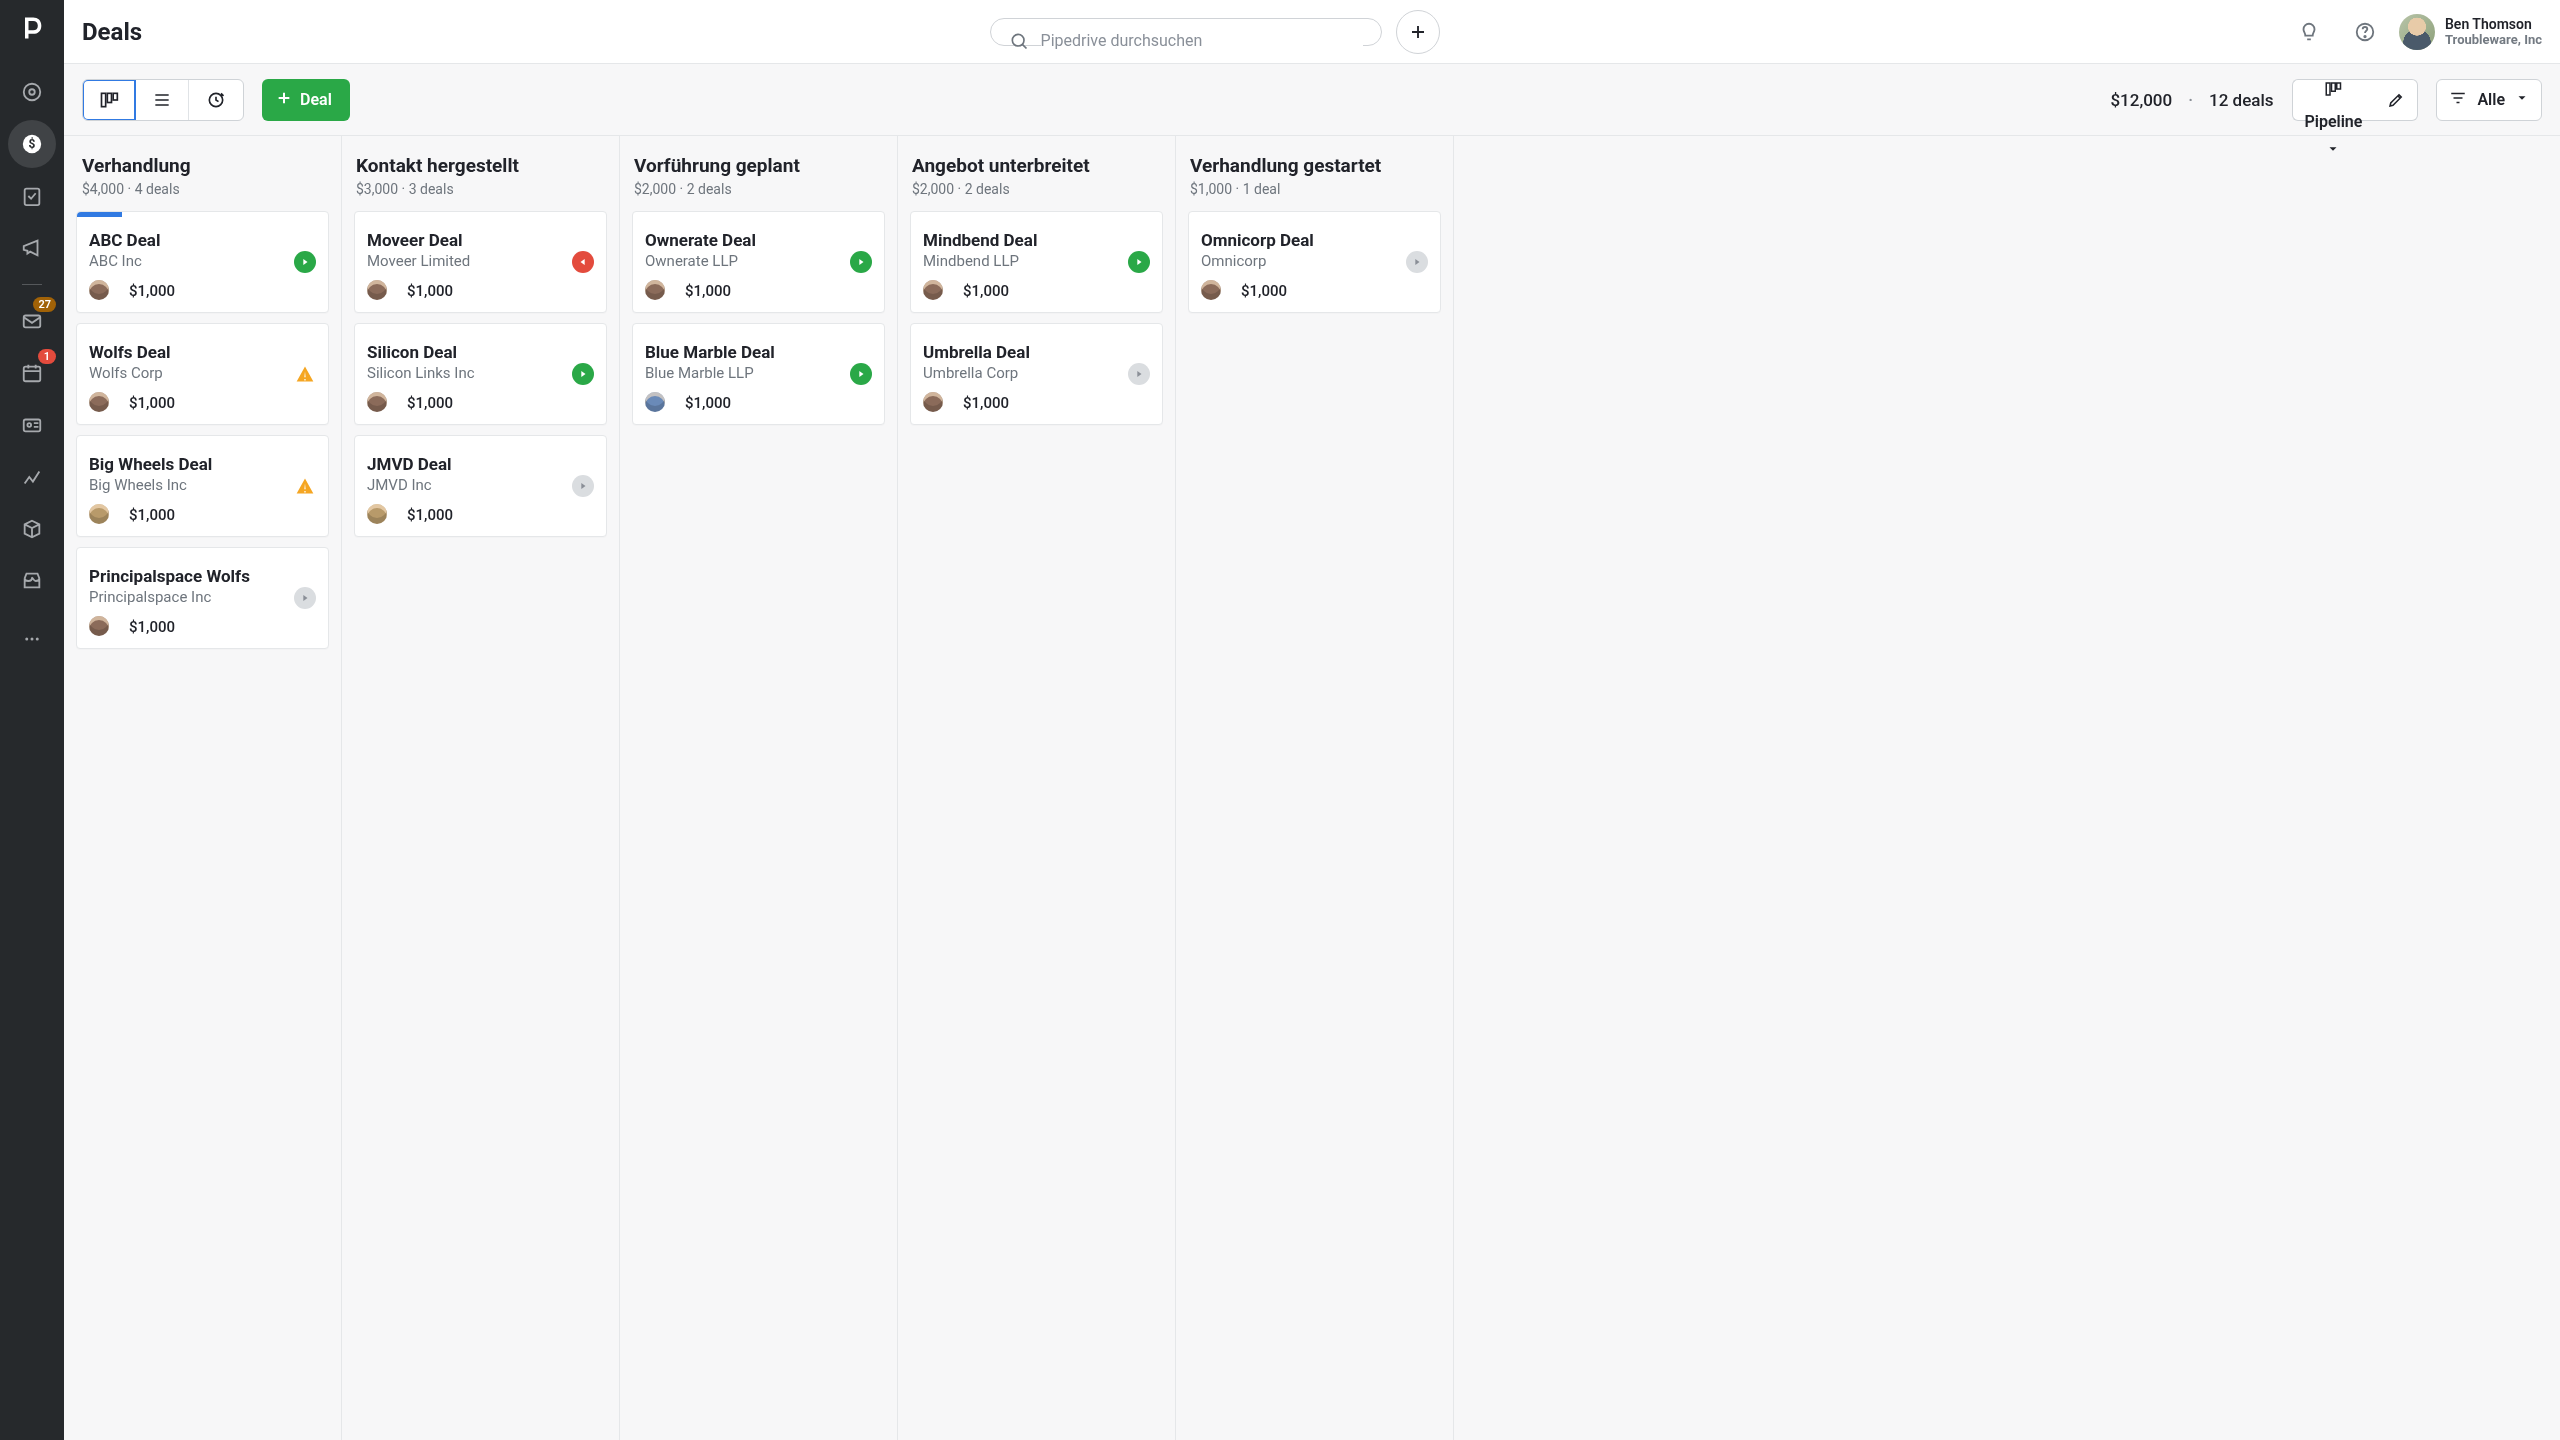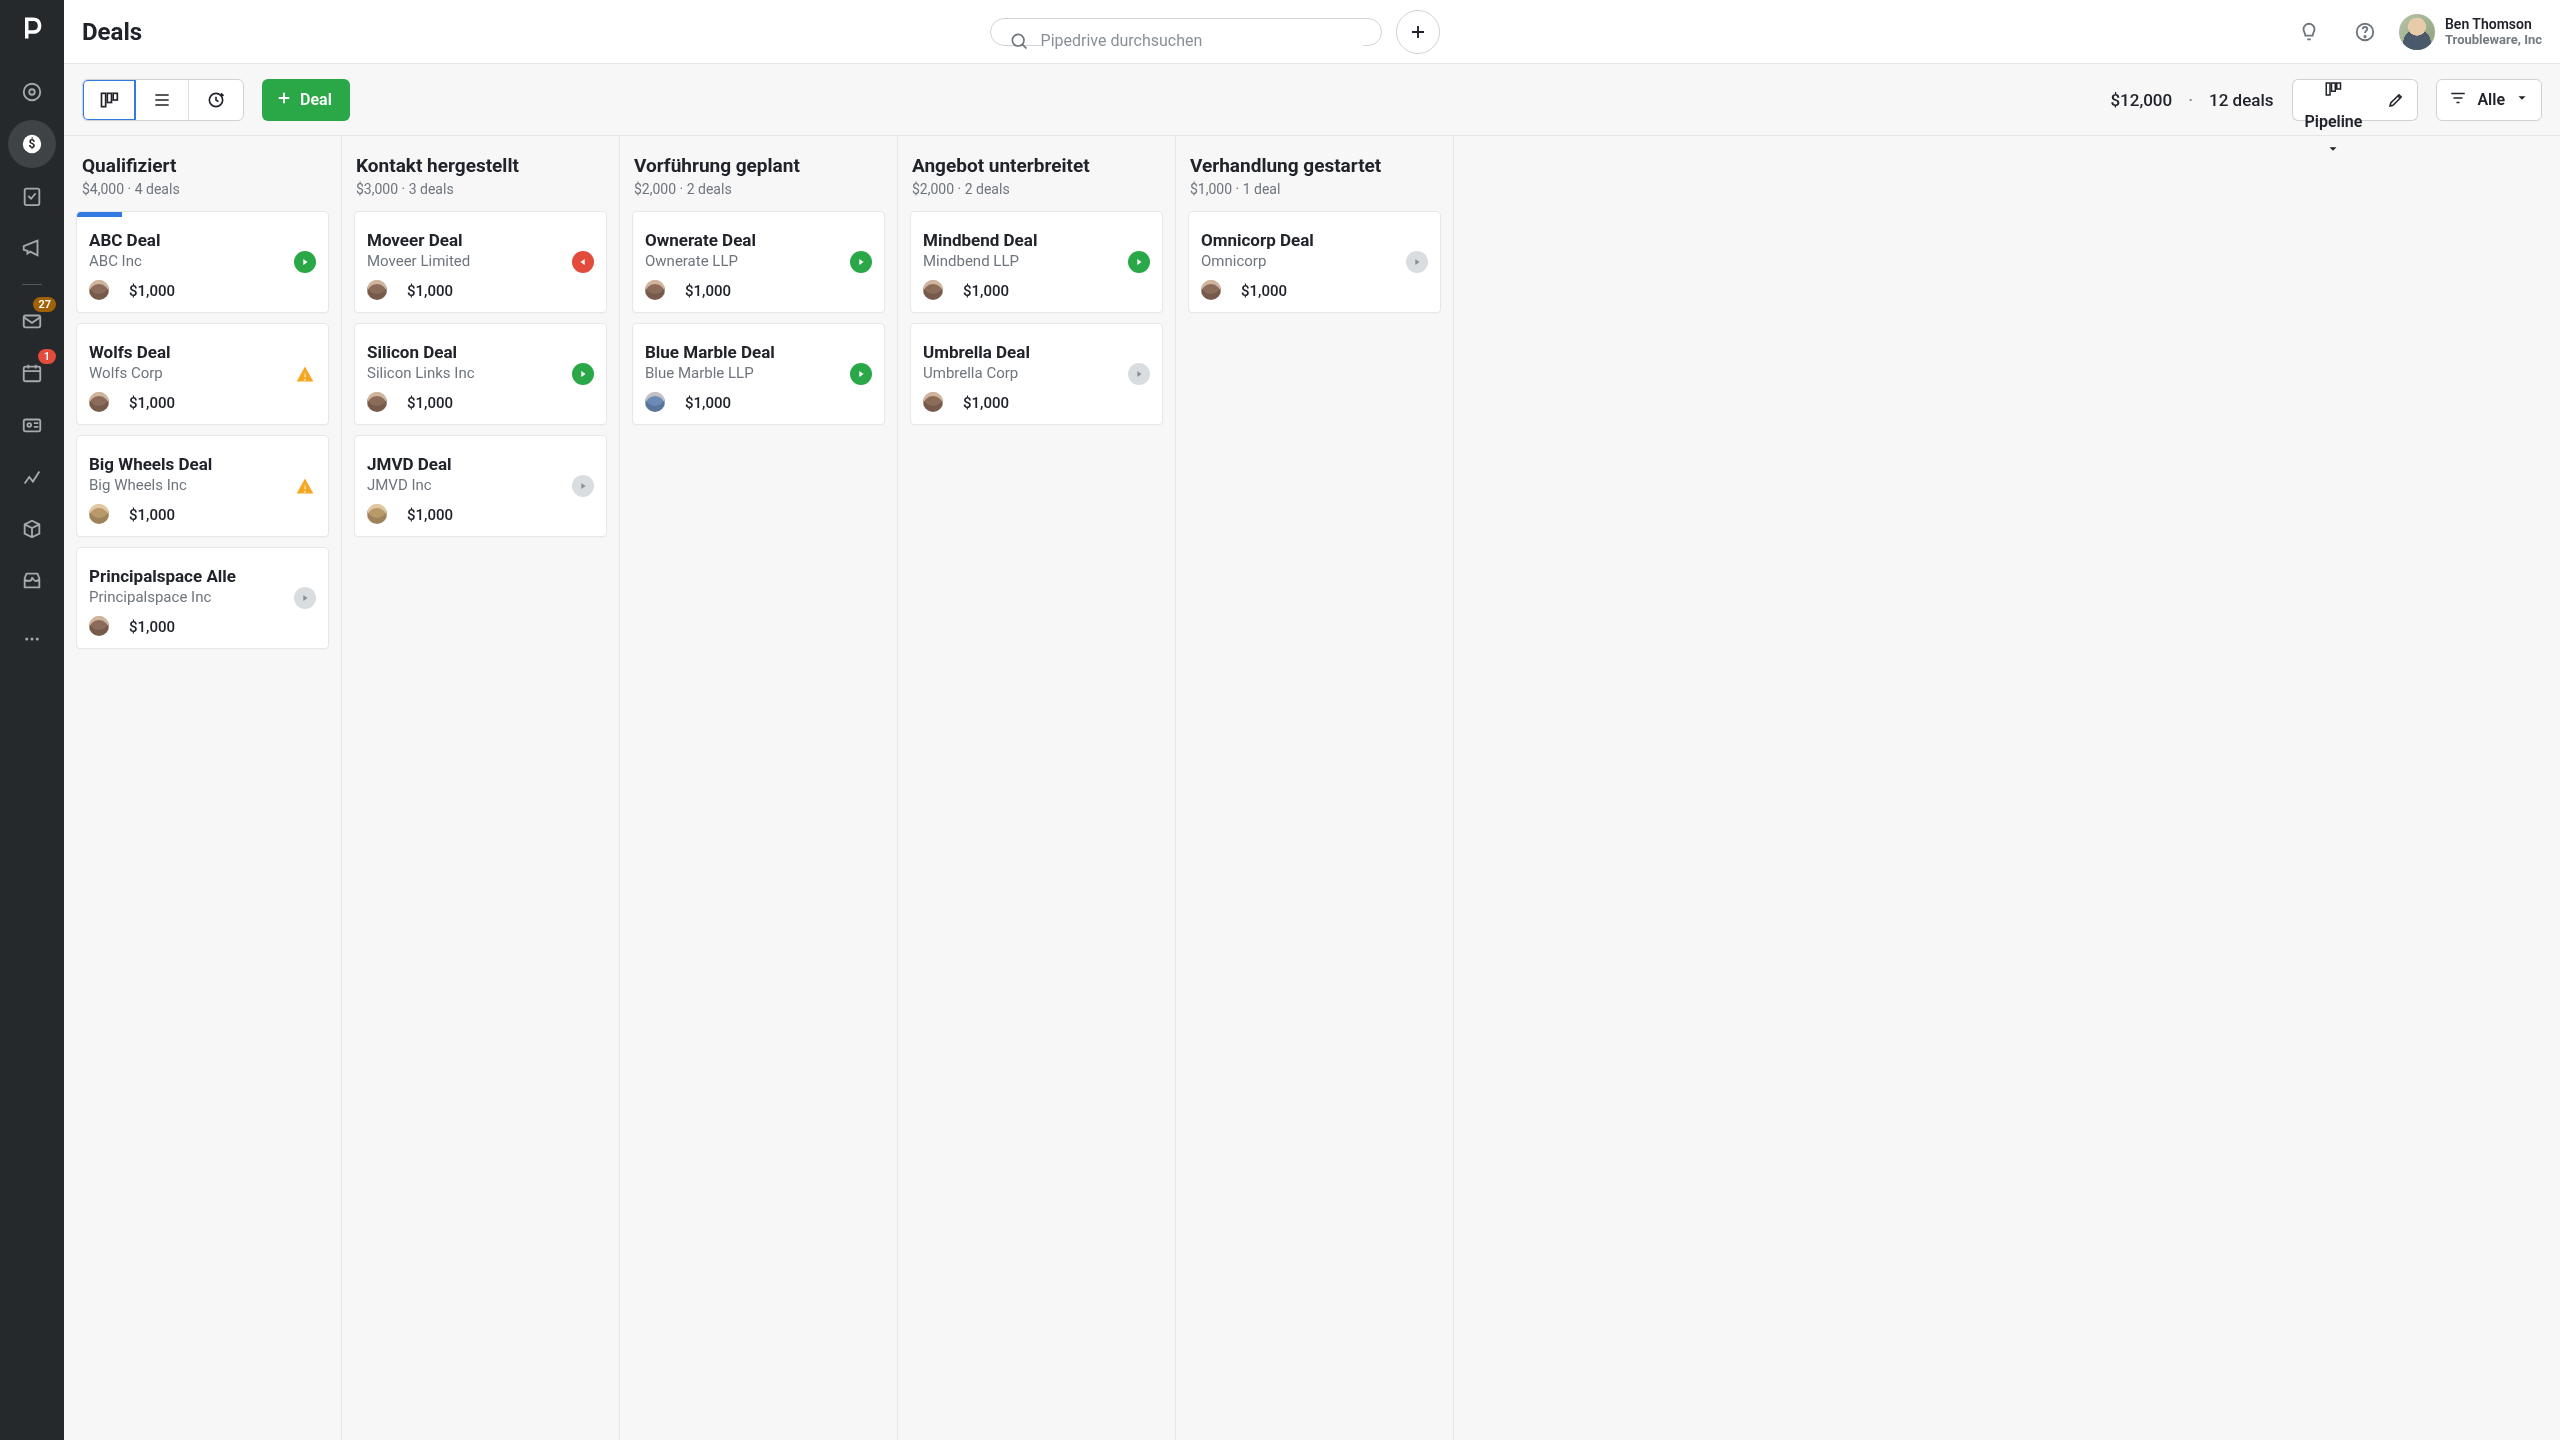--- a/index.html
+++ b/index.html
@@ -271,21 +271,21 @@
           <svg width="14" height="14" viewBox="0 0 24 24" fill="#21232a">
               <path d="M6 9l6 6 6-6z"></path>
             </svg>
         </span>
       </div>
     </div>
 
     <div class="board" id="board">
         <div class="column">
           <div class="col-head">
-            <div class="col-title">Qualifiziert</div>
+            <div class="col-title">Verhandlung</div>
             <div class="col-sub">$4,000 · 4 deals</div>
           </div>
           <div class="card">
             <div class="progress" style="width:18%"></div>
             <div class="status green">
               <svg width="10" height="10" viewBox="0 0 24 24" fill="#fff">
                 <path d="M8 5l10 7-10 7z"></path>
               </svg>
             </div>
             <div class="deal-title">ABC Deal</div>
@@ -320,21 +320,21 @@
               <div class="avatar-sm alt"></div>
               <span class="amount">$1,000</span>
             </div>
           </div>
           <div class="card">
             <div class="status gray">
               <svg width="10" height="10" viewBox="0 0 24 24" fill="#8a8f97">
                 <path d="M8 5l10 7-10 7z"></path>
               </svg>
             </div>
-            <div class="deal-title">Principalspace Alle</div>
+            <div class="deal-title">Principalspace Wolfs</div>
             <div class="deal-company">Principalspace Inc</div>
             <div class="bottom">
               <div class="avatar-sm "></div>
               <span class="amount">$1,000</span>
             </div>
           </div>
         </div>
         <div class="column">
           <div class="col-head">
             <div class="col-title">Kontakt hergestellt</div>

